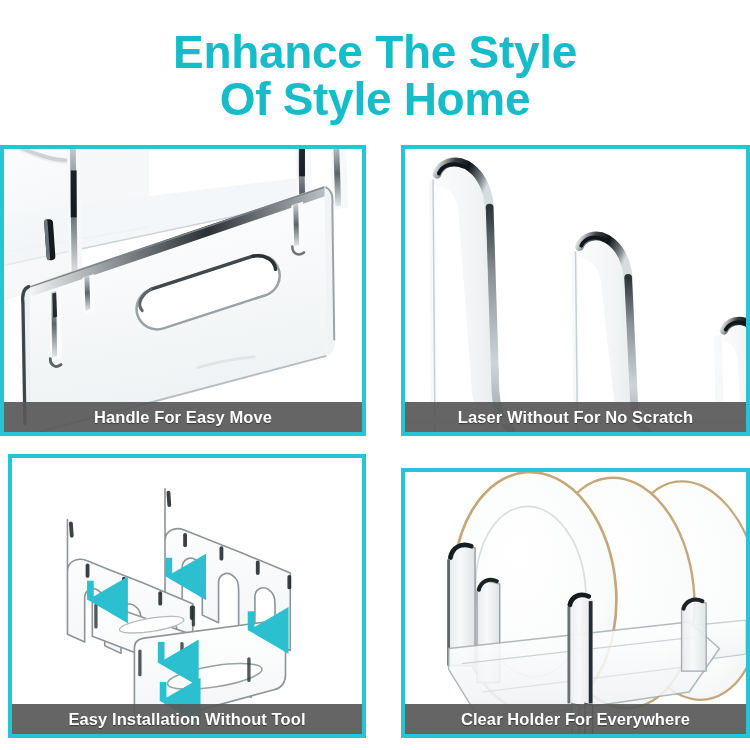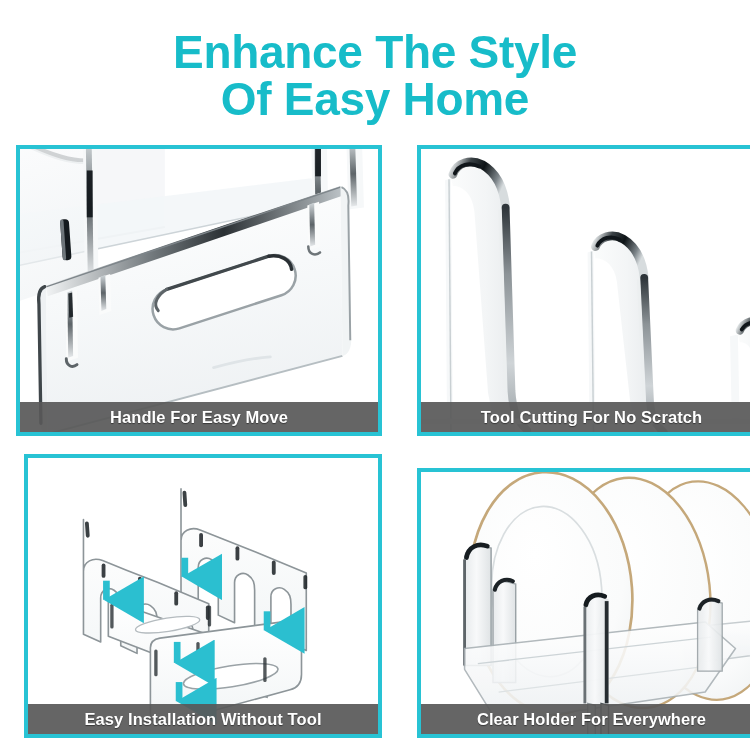--- a/index.html
+++ b/index.html
@@ -56,21 +56,20 @@
   .cell-r2c2 { padding: 32px 0 12px 23px; }
 
   .panel {
     position: relative;
     width: 100%;
     height: 100%;
     box-sizing: border-box;
     border: 4px solid #28c3d4;
     background: #b91c1c;
     overflow: hidden;
-    margin-left: 16px;
   }
   .panel-media {
     position: absolute;
     top: 0; left: 0; right: 0; bottom: 0;
     overflow: hidden;
     background: #ffffff;
   }
   .panel-media svg {
     display: block;
     width: 100%;
@@ -95,21 +94,21 @@
     text-shadow: 0 1px 1px rgba(0,0,0,0.45);
     white-space: nowrap;
   }
 </style>
 </head>
 <body>
 
 <div id="header">
   <div id="headline">
     <span class="line1">Enhance The Style</span>
-    <span class="line2">Of Easy Home</span>
+    <span class="line2">Of Style Home</span>
   </div>
 </div>
 
 <div id="panel-grid">
 
   <div class="panel-cell cell-r1c1">
     <div class="panel">
       <div class="panel-media">
         <svg viewBox="0 0 370 290" preserveAspectRatio="xMidYMid slice" xmlns="http://www.w3.org/2000/svg">
           <defs>
@@ -245,21 +244,21 @@
 
           <path d="M332,190 C332,180 342,175 352,177 C364,180 370,190 372,206 L376,290 L352,290 L348,214 C346,202 340,198 334,198 Z" fill="url(#p2body)"></path>
           <path d="M332,190 L334,290 L326,290 L324,192 Z" fill="#f6f8f9"></path>
           <path d="M334,186 C338,177 350,173 360,179 C368,184 372,194 373,208" stroke="url(#p2rim)" stroke-width="8.5" fill="none" stroke-linecap="round"></path>
           <path d="M336,185 C340,178 349,175 357,180" stroke="#10161a" stroke-width="3.8" fill="none" stroke-linecap="round"></path>
 
           <rect x="0" y="276" width="364" height="6" fill="#eceef0" opacity="0.8"></rect>
         </svg>
       </div>
       <div class="caption-bar">
-        <span class="caption-text">Tool Cutting For No Scratch</span>
+        <span class="caption-text">Laser Without For No Scratch</span>
       </div>
     </div>
   </div>
 
   <div class="panel-cell cell-r2c1">
     <div class="panel">
       <div class="panel-media">
         <svg viewBox="0 0 366 284" preserveAspectRatio="xMidYMid meet" xmlns="http://www.w3.org/2000/svg">
           <defs>
             <linearGradient id="p3g" x1="0" y1="0" x2="0" y2="1">

